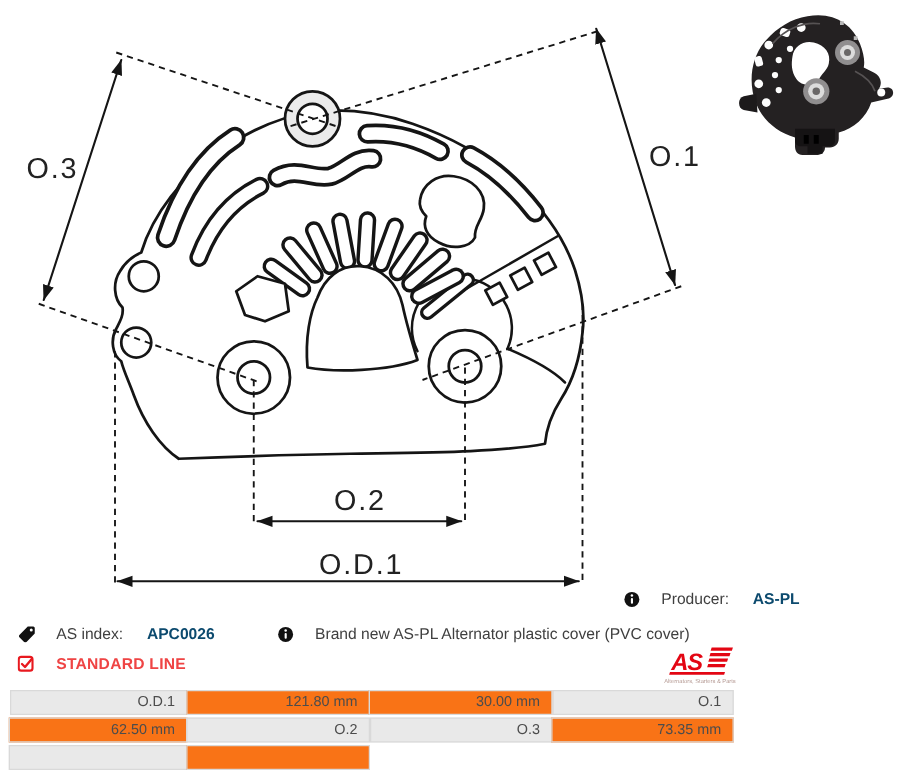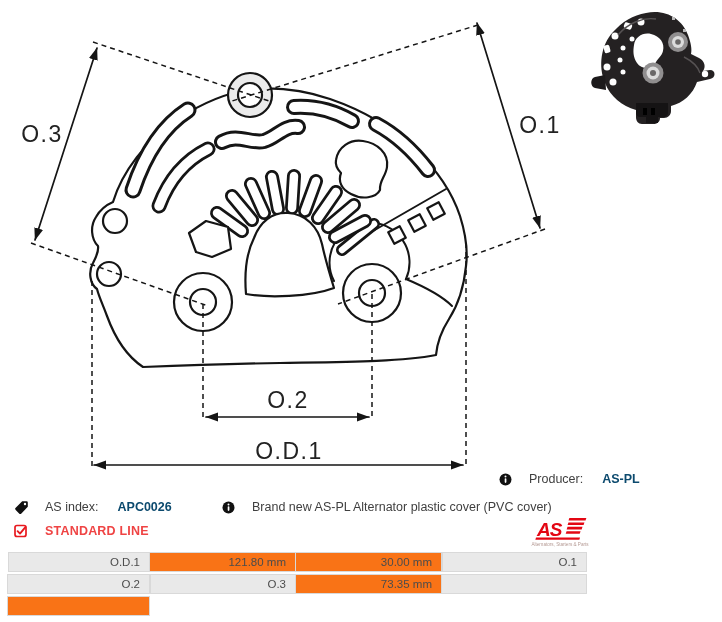--- a/index.html
+++ b/index.html
@@ -243,20 +243,21 @@
     <rect x="5" y="21.5" width="44" height="2.2" fill="#e30613" transform="skewX(-18) translate(7 0)"></rect>
     <text x="29" y="30" text-anchor="middle" font-family="Liberation Sans, sans-serif" font-size="4.6" fill="#b59a94">Alternators, Starters &amp; Parts</text>
   </svg>
 
   <div class="spec-table">
     <div class="cell lbl">O.D.1</div>
     <div class="cell ml">121.80 mm</div>
     <div class="cell ml">30.00 mm</div>
 
     <div class="cell lbl">O.1</div>
+    <div class="cell ml">62.50 mm</div>
     <div class="cell lbl ml">O.2</div>
 
     <div class="cell lbl">O.3</div>
     <div class="cell ml">73.35 mm</div>
     <div class="cell lbl ml"></div>
     <div class="cell ml"></div>
   </div>
 
 </div>
 

